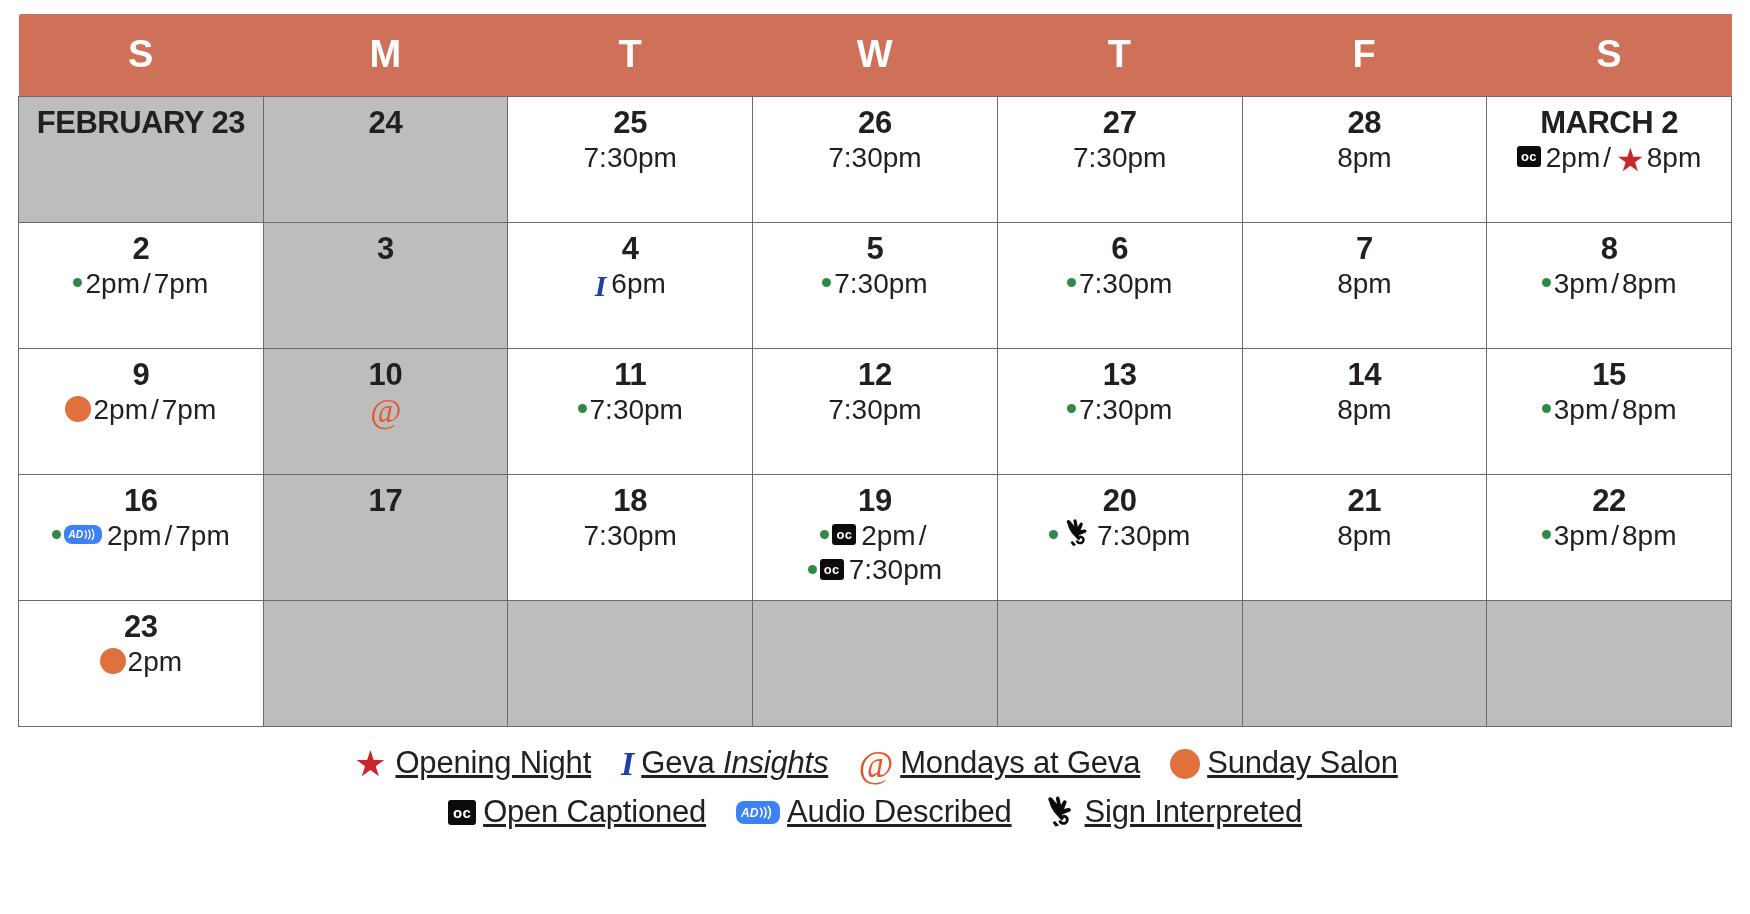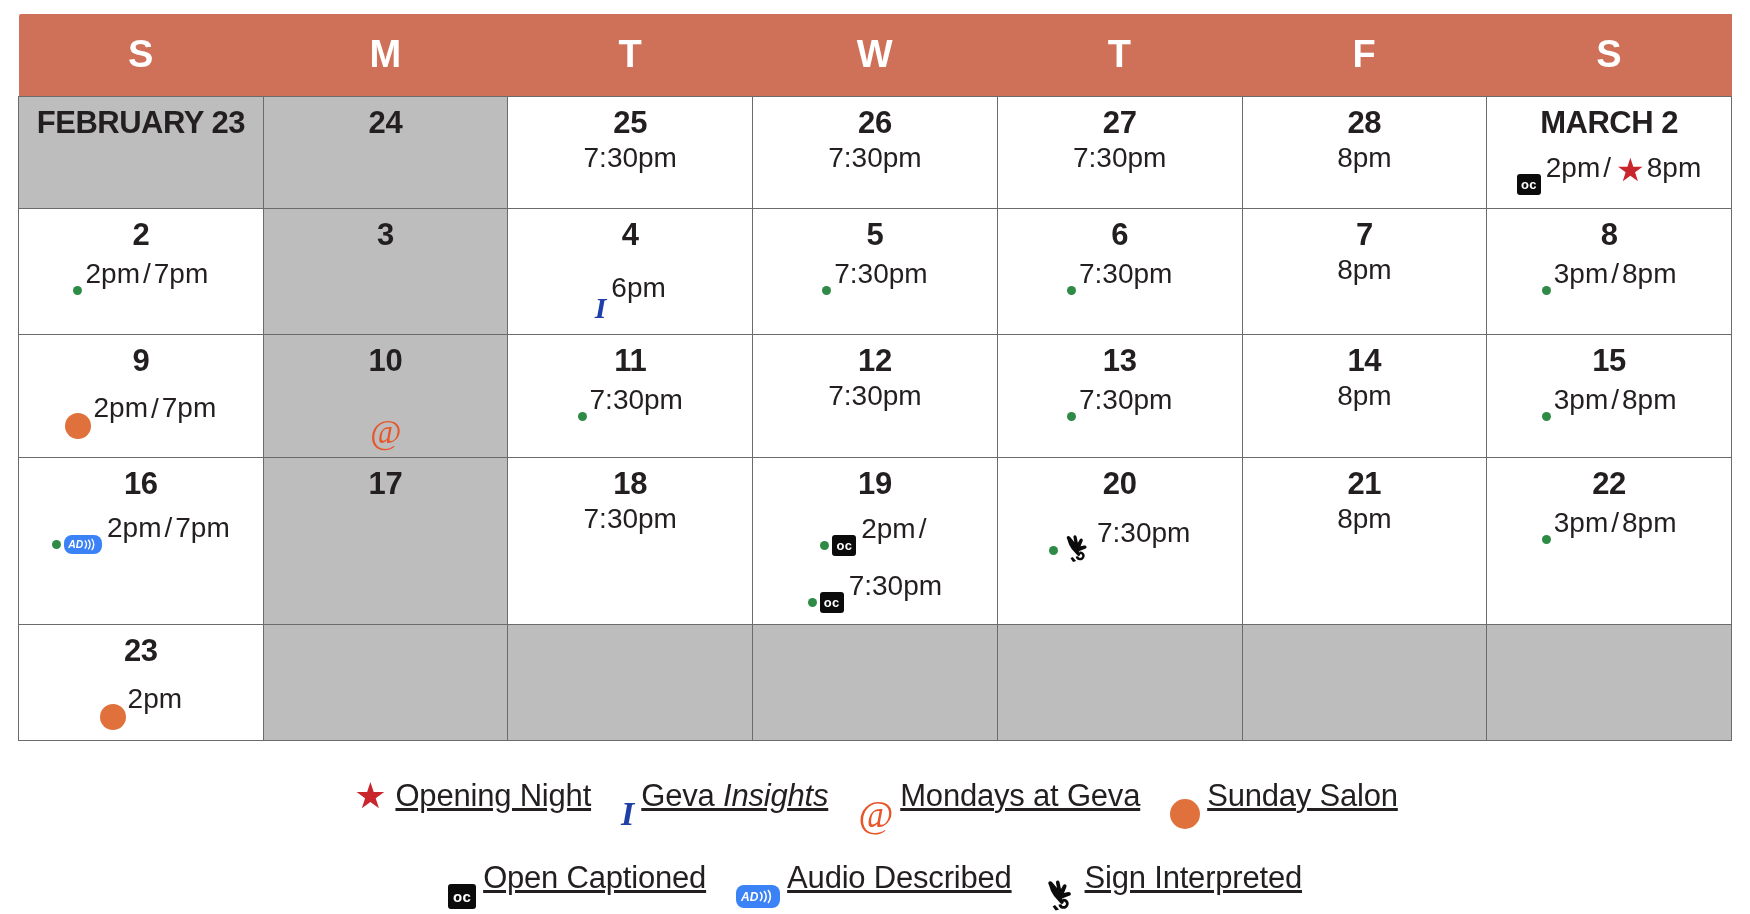--- a/index.html
+++ b/index.html
@@ -42,21 +42,21 @@
     padding: 0;
     font-family: "Liberation Sans", sans-serif;
   }
   thead th:first-child { border-top-left-radius: 2px; }
 
   
   tbody td {
     border: 1.5px solid #6b6b6b;
     vertical-align: top;
     text-align: center;
-    height: 112px;
+    height: 126px;
     padding: 10px 6px 8px 6px;
     background: #ffffff;
     position: relative;
   }
   tbody td.off {
     background: #bdbdbd;
   }
 
   .daynum {
     font-size: 31px;
@@ -83,21 +83,20 @@
     white-space: nowrap;
   }
   .times .wrapline { white-space: normal; }
 
   
   .ico {
     display: inline-block;
     vertical-align: middle;
     position: relative;
     top: -2px;
-    margin-top: 36px;
   }
 
   
   .dot-prologue {
     width: 9px; height: 9px;
     border-radius: 50%;
     background: #2e8b46;
     margin-right: 3px;
     top: -3px;
   }

